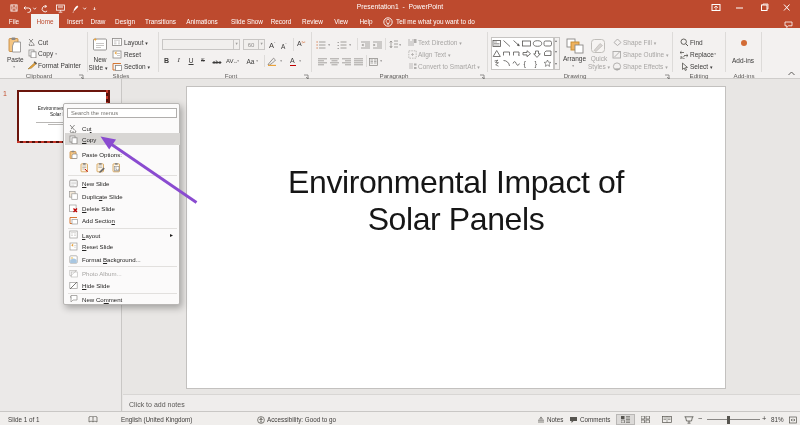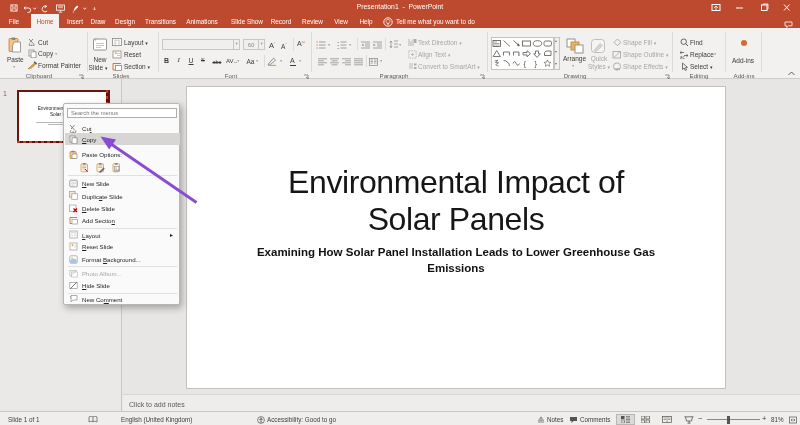--- a/index.html
+++ b/index.html
@@ -331,21 +331,20 @@
       </svg>
     <div class="rt" style="left:690px;top:34.5px;">Select <span style="font-size:5px;">▾</span></div>
 
     <div class="ab" style="left:740.5px;top:12px;width:6px;height:6px;border-radius:50%;background:#d26b35;"></div>
     <div class="rt" style="left:732px;top:29px;width:22px;text-align:center;">Add-ins</div>
   </div>
   <div class="ab" id="main">
     <div id="panel"></div>
     <div id="slide">
       <div class="ab" style="left:0;top:77px;width:538px;text-align:center;font-size:32px;line-height:37px;color:#161616;letter-spacing:-.4px;">Environmental Impact of<br>Solar Panels</div>
-      <div class="ab" style="left:59px;top:158.5px;width:420px;text-align:center;font-size:11.5px;line-height:15.5px;color:#111;font-weight:bold;">Examining How Solar Panel Installation Leads to Lower Greenhouse Gas Emissions</div>
     </div>
     <div class="ab" style="left:3px;top:11px;font-size:7px;color:#c14f2e;">1</div>
     <div class="ab" id="thumb" style="left:17px;top:11px;width:93px;height:53px;background:#fff;border:2px solid #6b150c;box-sizing:border-box;">
       <div class="ab" style="left:0;top:14px;width:89px;text-align:center;font-size:4.8px;line-height:5.8px;color:#222;white-space:nowrap;">
           <span style="display:block;">Environmental Impact of</span>
           <span style="display:block;">Solar Panels</span>
         </div>
       <div class="ab" style="left:17px;top:29.5px;width:55px;height:1.1px;background:#b9b7b5;"></div>
       <div class="ab" style="left:29px;top:32px;width:31px;height:1.1px;background:#b9b7b5;"></div>
       <div class="ab" style="left:-2px;top:49px;width:93px;height:2px;background:repeating-linear-gradient(90deg,#c4372a 0 3px,#55100a 3px 6px);"></div>

